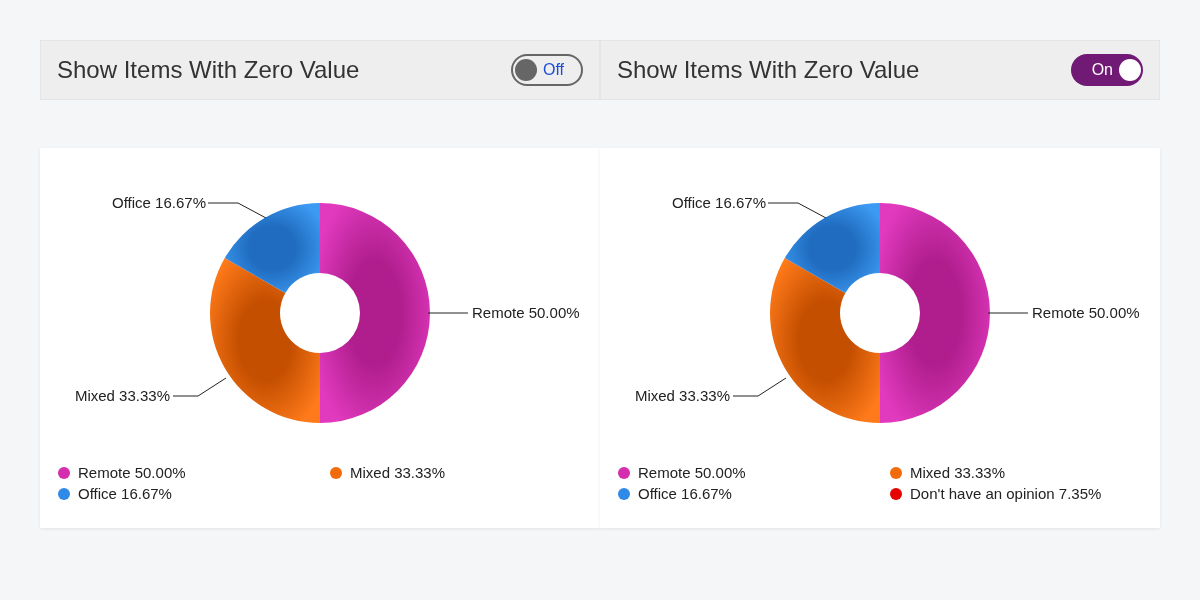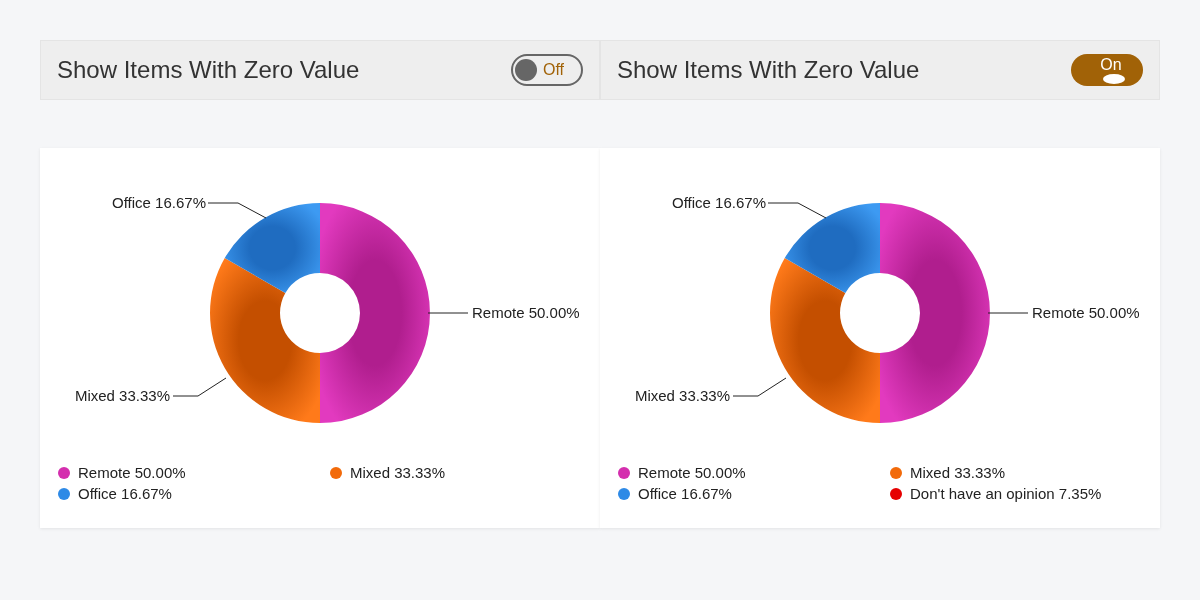--- a/index.html
+++ b/index.html
@@ -41,33 +41,32 @@
     align-items: center;
     border-radius: 999px;
     padding: 2px 6px 2px 2px;
     height: 32px;
     min-width: 72px;
     cursor: pointer;
     font-size: 16px;
   }
   .toggle.off {
     border: 2px solid #666;
-    color: #a16207;
+    color: #1d4ed8;
     background: #eee;
   }
   .toggle.off .knob {
     width: 22px; height: 22px; border-radius: 50%;
     background: #666; margin-right: 6px;
   }
   .toggle.on {
-    background: #a16207;
+    background: #701a75;
     color: #fff;
     padding: 2px 2px 2px 10px;
     justify-content: flex-end;
-    flex-direction: column;
   }
   .toggle.on .knob {
     width: 22px; height: 22px; border-radius: 50%;
     background: #fff; margin-left: 6px;
   }
   .card {
     margin-top: 48px;
     background: #fff;
     box-shadow: 0 1px 3px rgba(0,0,0,0.08);
     padding: 20px 18px 14px 18px;

